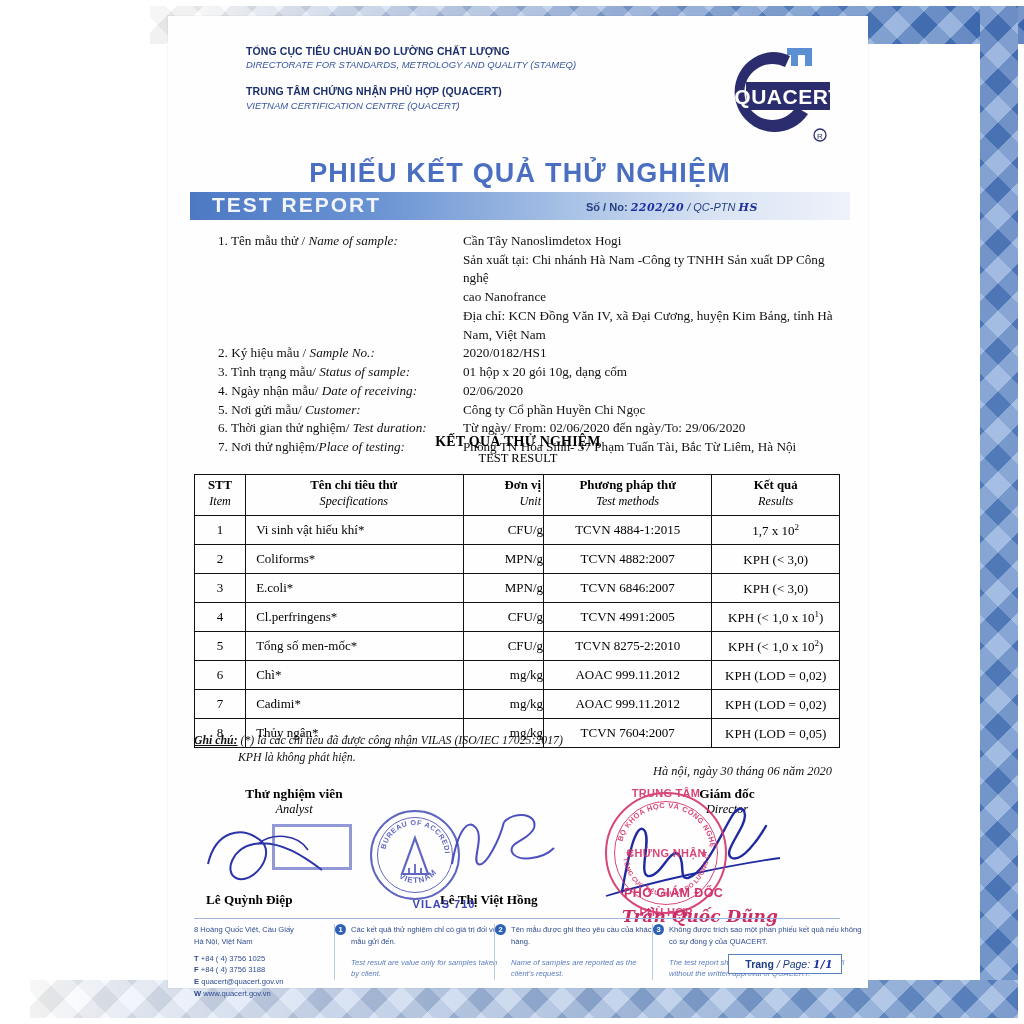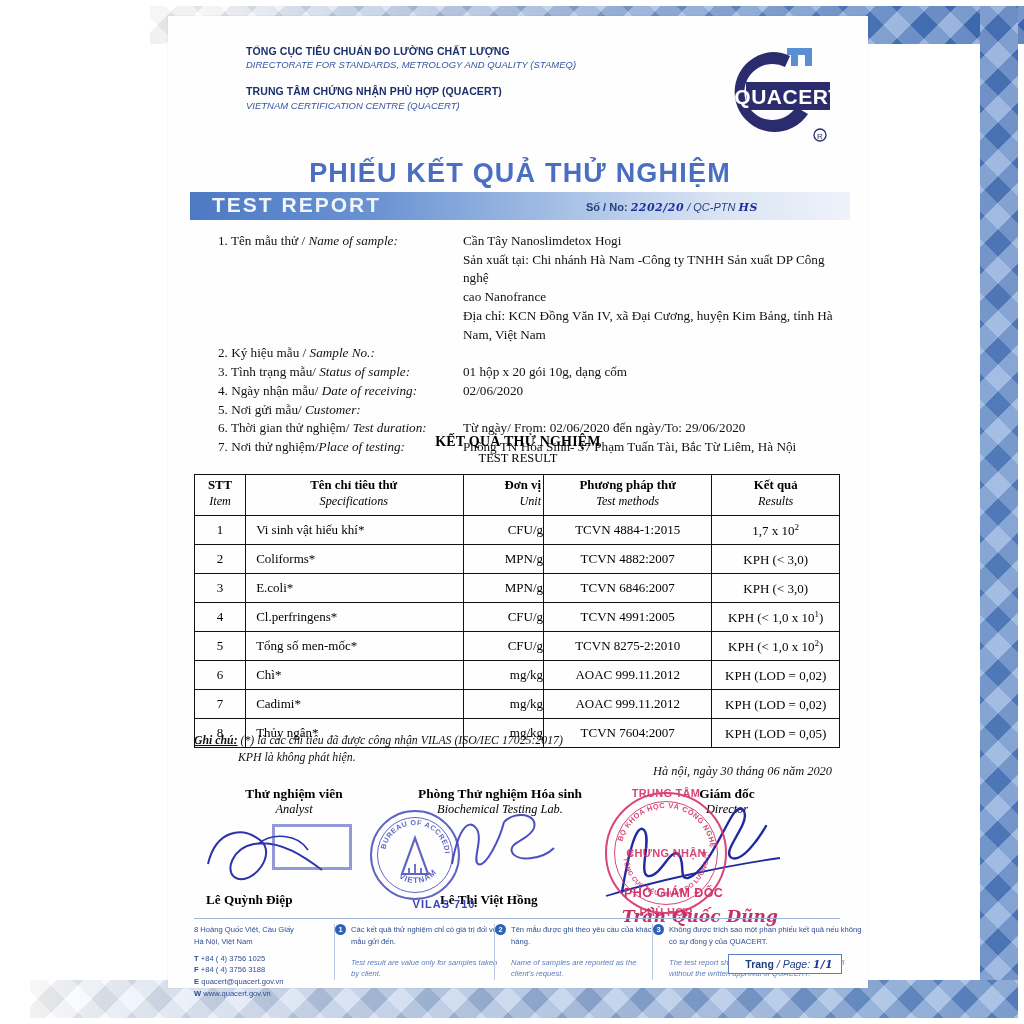--- a/index.html
+++ b/index.html
@@ -240,20 +240,21 @@
         <span class="sub">Địa chỉ: KCN Đồng Văn IV, xã Đại Cương, huyện Kim Bảng, tỉnh Hà</span>
         <span class="sub">Nam, Việt Nam</span>
       </div>
     </div>
 
     <div class="inforow">
       <div class="lab">
         <span>2.</span>
         <span>Ký hiệu mẫu / </span><i>Sample No.:</i>
       </div>
+      <div class="val">2020/0182/HS1</div>
     </div>
 
     <div class="inforow">
       <div class="lab">
         <span>3.</span>
         <span>Tình trạng mẫu/ </span><i>Status of sample:</i>
       </div>
       <div class="val">01 hộp x 20 gói 10g, dạng cốm</div>
     </div>
 
@@ -263,20 +264,21 @@
         <span>Ngày nhận mẫu/ </span><i>Date of receiving:</i>
       </div>
       <div class="val">02/06/2020</div>
     </div>
 
     <div class="inforow">
       <div class="lab">
         <span>5.</span>
         <span>Nơi gửi mẫu/ </span><i>Customer:</i>
       </div>
+      <div class="val">Công ty Cổ phần Huyền Chi Ngọc</div>
     </div>
 
     <div class="inforow">
       <div class="lab">
         <span>6.</span>
         <span>Thời gian thử nghiệm/ </span><i>Test duration:</i>
       </div>
       <div class="val">Từ ngày/ From: 02/06/2020 đến ngày/To: 29/06/2020</div>
     </div>
 
@@ -388,24 +390,20 @@
 
   <div id="place-date">Hà nội, ngày 30 tháng 06 năm 2020</div>
 
   <div id="sig">
 
     <div class="sigcol" id="sig-analyst">
       <div class="v">Thử nghiệm viên</div>
       <div class="e">Analyst</div>
     </div>
 
-    <div class="sigcol" id="sig-lab">
-      <div class="v">Phòng Thử nghiệm Hóa sinh</div>
-      <div class="e">Biochemical Testing Lab.</div>
-    </div>
 
     <div class="sigcol" id="sig-dir">
       <div class="v">Giám đốc</div>
       <div class="e">Director</div>
     </div>
 
     <svg class="sigink" style="left:8px;top:38px;width:180px;height:70px;" viewBox="0 0 180 70">
       <path d="M6 40 C14 6 40 2 58 16 C76 30 50 62 34 54 C22 48 30 24 52 20 C78 15 104 34 120 46" fill="none" stroke="#2b33a8" stroke-width="2"></path>
       <path d="M56 20 C70 8 96 10 106 26" fill="none" stroke="#2b33a8" stroke-width="1.6"></path>
     </svg>

